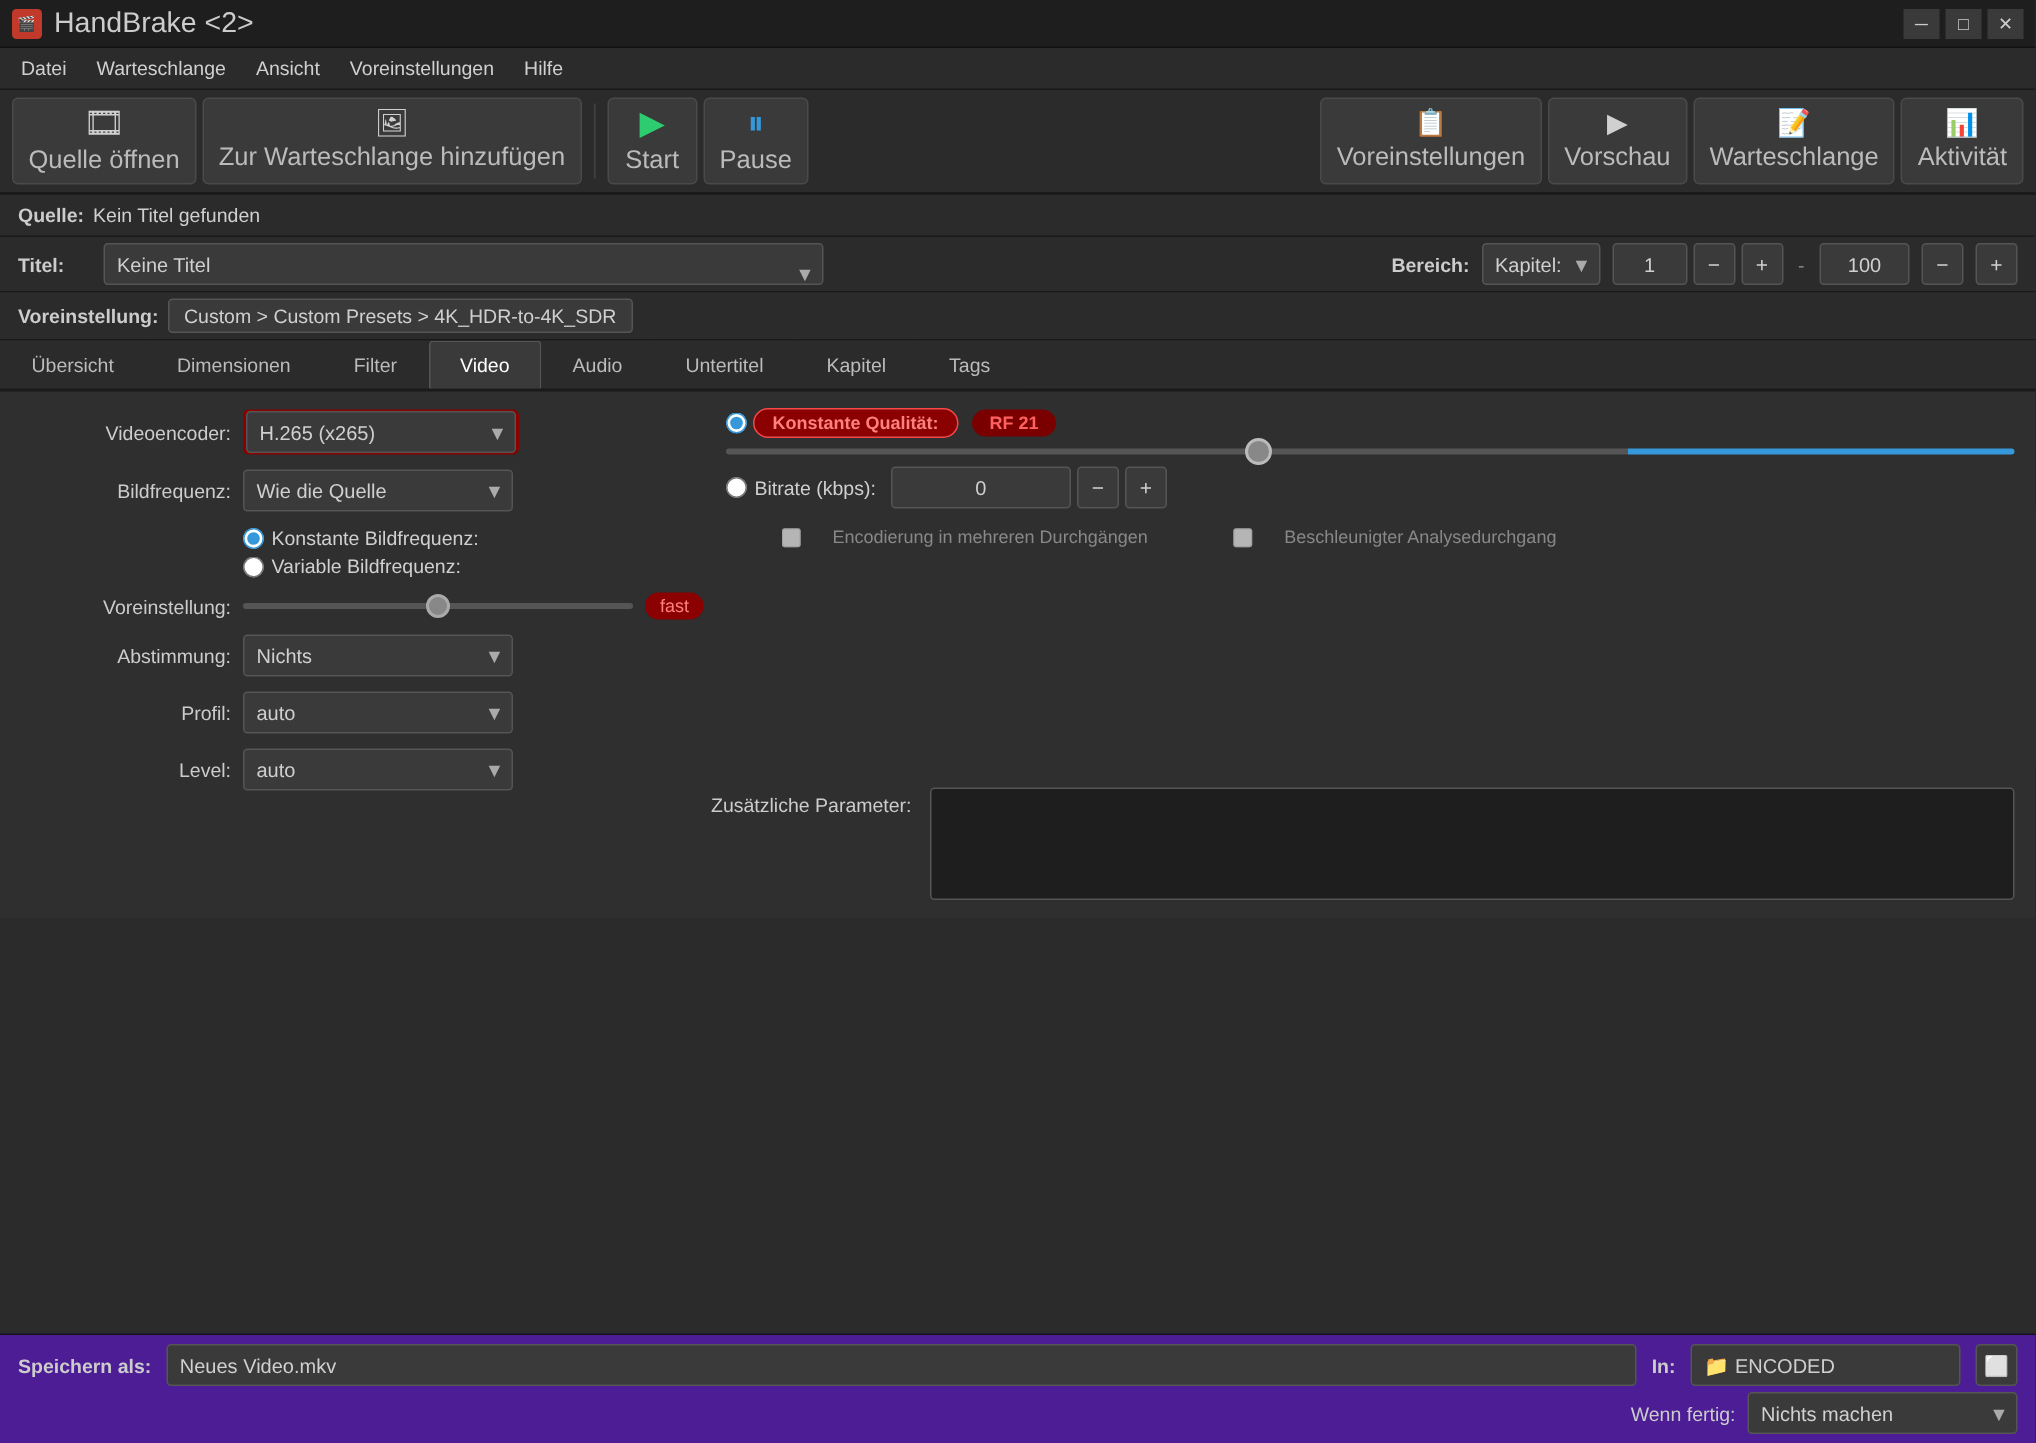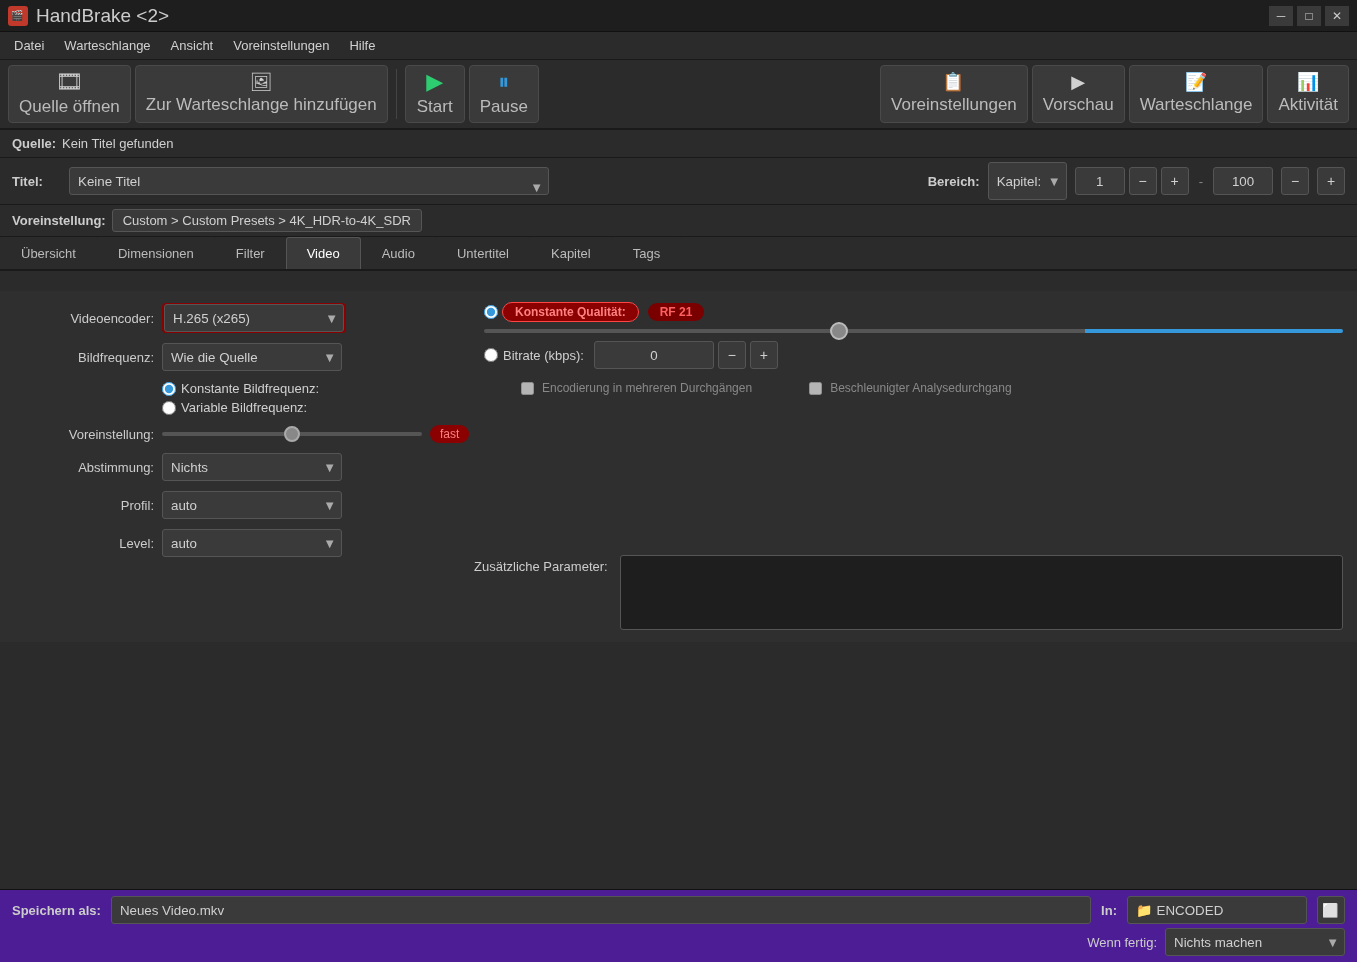--- a/index.html
+++ b/index.html
@@ -157,21 +157,21 @@
       align-items: center;
     }
     .range-select {
       background: #3a3a3a;
       border: 1px solid #555;
       color: #d0d0d0;
       padding: 3px 24px 3px 8px;
       border-radius: 3px;
       appearance: none;
       cursor: pointer;
-      height: 38px;
+      height: 28px;
     }
     .stepper-group {
       display: flex;
       align-items: center;
       gap: 4px;
     }
     .stepper-input {
       background: #3a3a3a;
       border: 1px solid #555;
       color: #d0d0d0;
@@ -232,21 +232,20 @@
       color: #fff;
       border-color: #555;
       border-bottom-color: #3a3a3a;
     }
 
     
     .main-content {
       background: #2f2f2f;
       padding: 12px 14px;
       flex: 1;
-      margin-top: 20px;
     }
 
     
     .settings-grid {
       display: grid;
       grid-template-columns: 140px 1fr;
       gap: 10px 8px;
       align-items: center;
     }
     .setting-label {
@@ -364,21 +363,21 @@
       color: #d0d0d0;
       width: 120px;
       height: 28px;
       text-align: center;
       border-radius: 3px;
       padding: 0 6px;
     }
     .check-option {
       display: flex;
       align-items: center;
-      gap: 8px;
+      gap: 21px;
       color: #888;
       font-size: 12px;
       padding-left: 37px;
     }
     .check-option input { accent-color: #3498db; }
     .preset-slider {
       -webkit-appearance: none;
       appearance: none;
       width: 260px;
       height: 4px;

